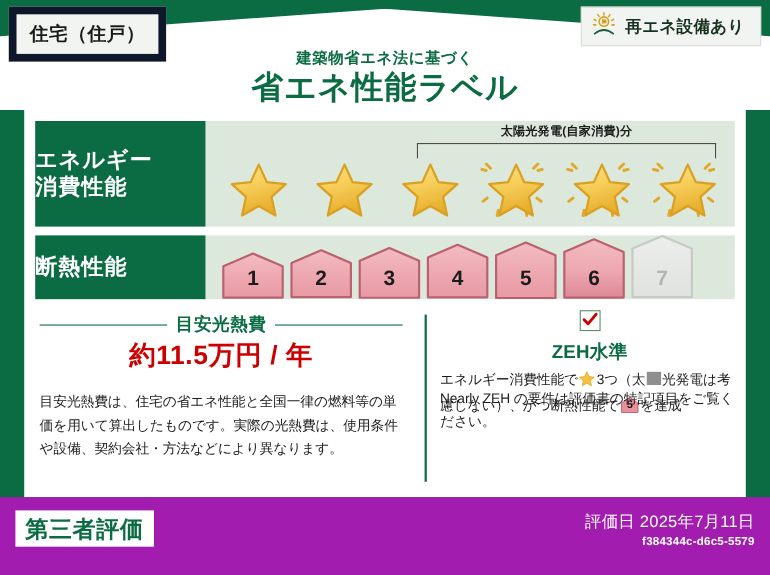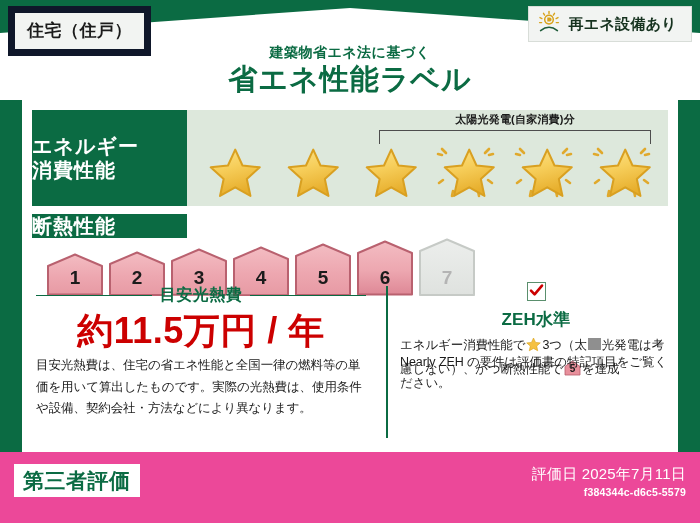--- a/index.html
+++ b/index.html
@@ -118,21 +118,21 @@
     flex: none;
   }
   .perf-field {
     width: 481px;
     background: #dde8dc;
     position: relative;
     flex: none;
   }
 
   #row-energy { top: 10px; height: 96px; }
-  #row-insul  { top: 114px; height: 58px; flex-direction: column; }
+  #row-insul  { top: 114px; height: 58px; }
 
   
   .solar-bracket {
     position: absolute;
     left: 192px;
     top: 20px;
     width: 272px;
     height: 14px;
     border: 1.5px solid #4d4d4d;
     border-bottom: none;
@@ -222,21 +222,21 @@
     font-weight: bold;
     color: #0b6b43;
     letter-spacing: 0.5px;
   }
   .cost-value {
     position: absolute;
     left: 14px;
     top: 207px;
     width: 330px;
     text-align: center;
-    font-size: 36px;
+    font-size: 24px;
     font-weight: bold;
     color: #cc0000;
     letter-spacing: 0.5px;
   }
   .cost-note {
     position: absolute;
     left: 14px;
     top: 255px;
     width: 336px;
     font-size: 12.5px;
@@ -299,21 +299,21 @@
     margin-left: 3px;
   }
 
   
   .footer {
     position: absolute;
     left: 0;
     bottom: 0;
     width: 700px;
     height: 71px;
-    background: #ec4899;
+    background: #a21caf;
   }
   .bels-plate {
     position: absolute;
     left: 14px;
     top: 12px;
     height: 33px;
     background: #ffffff;
     display: flex;
     align-items: center;
     padding: 0 9px;

